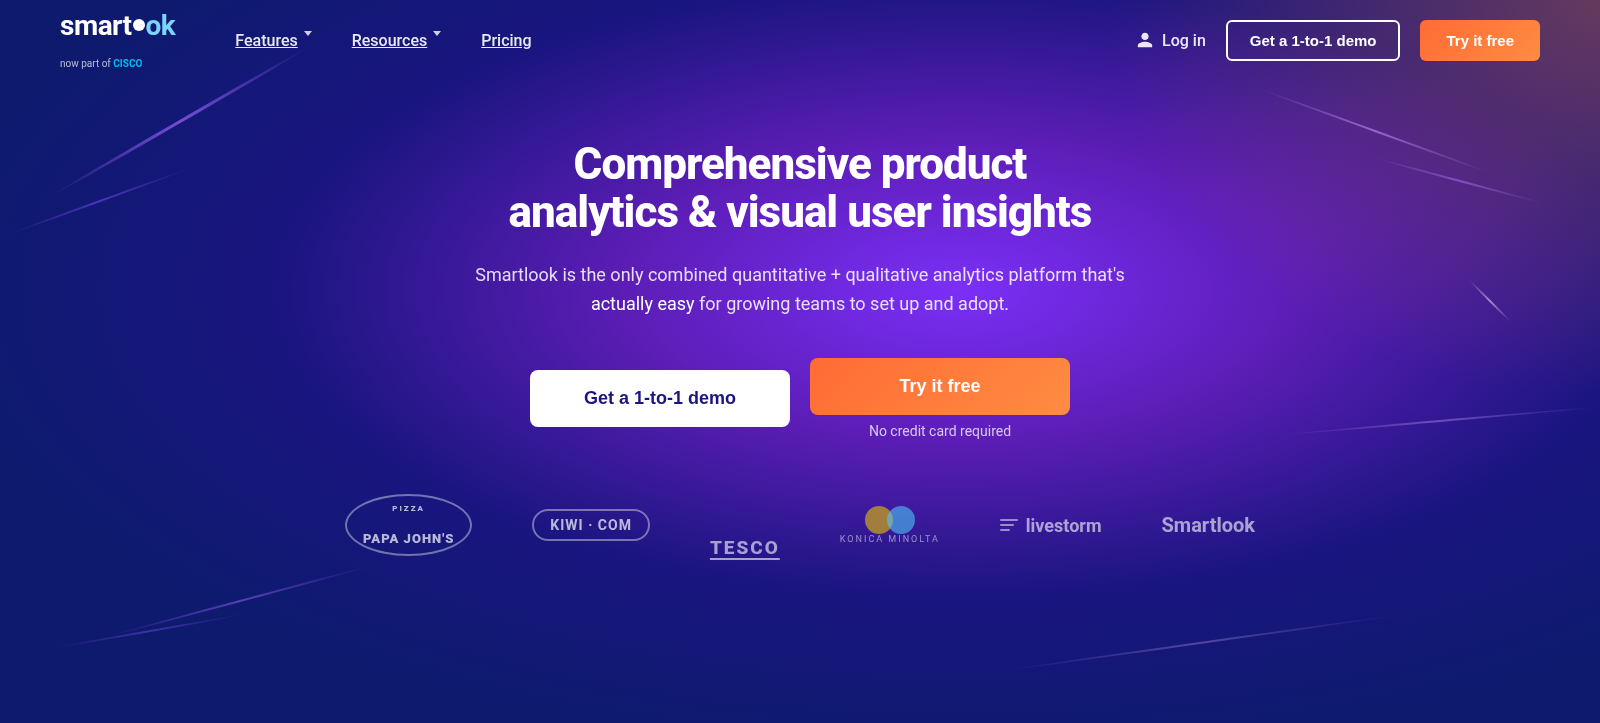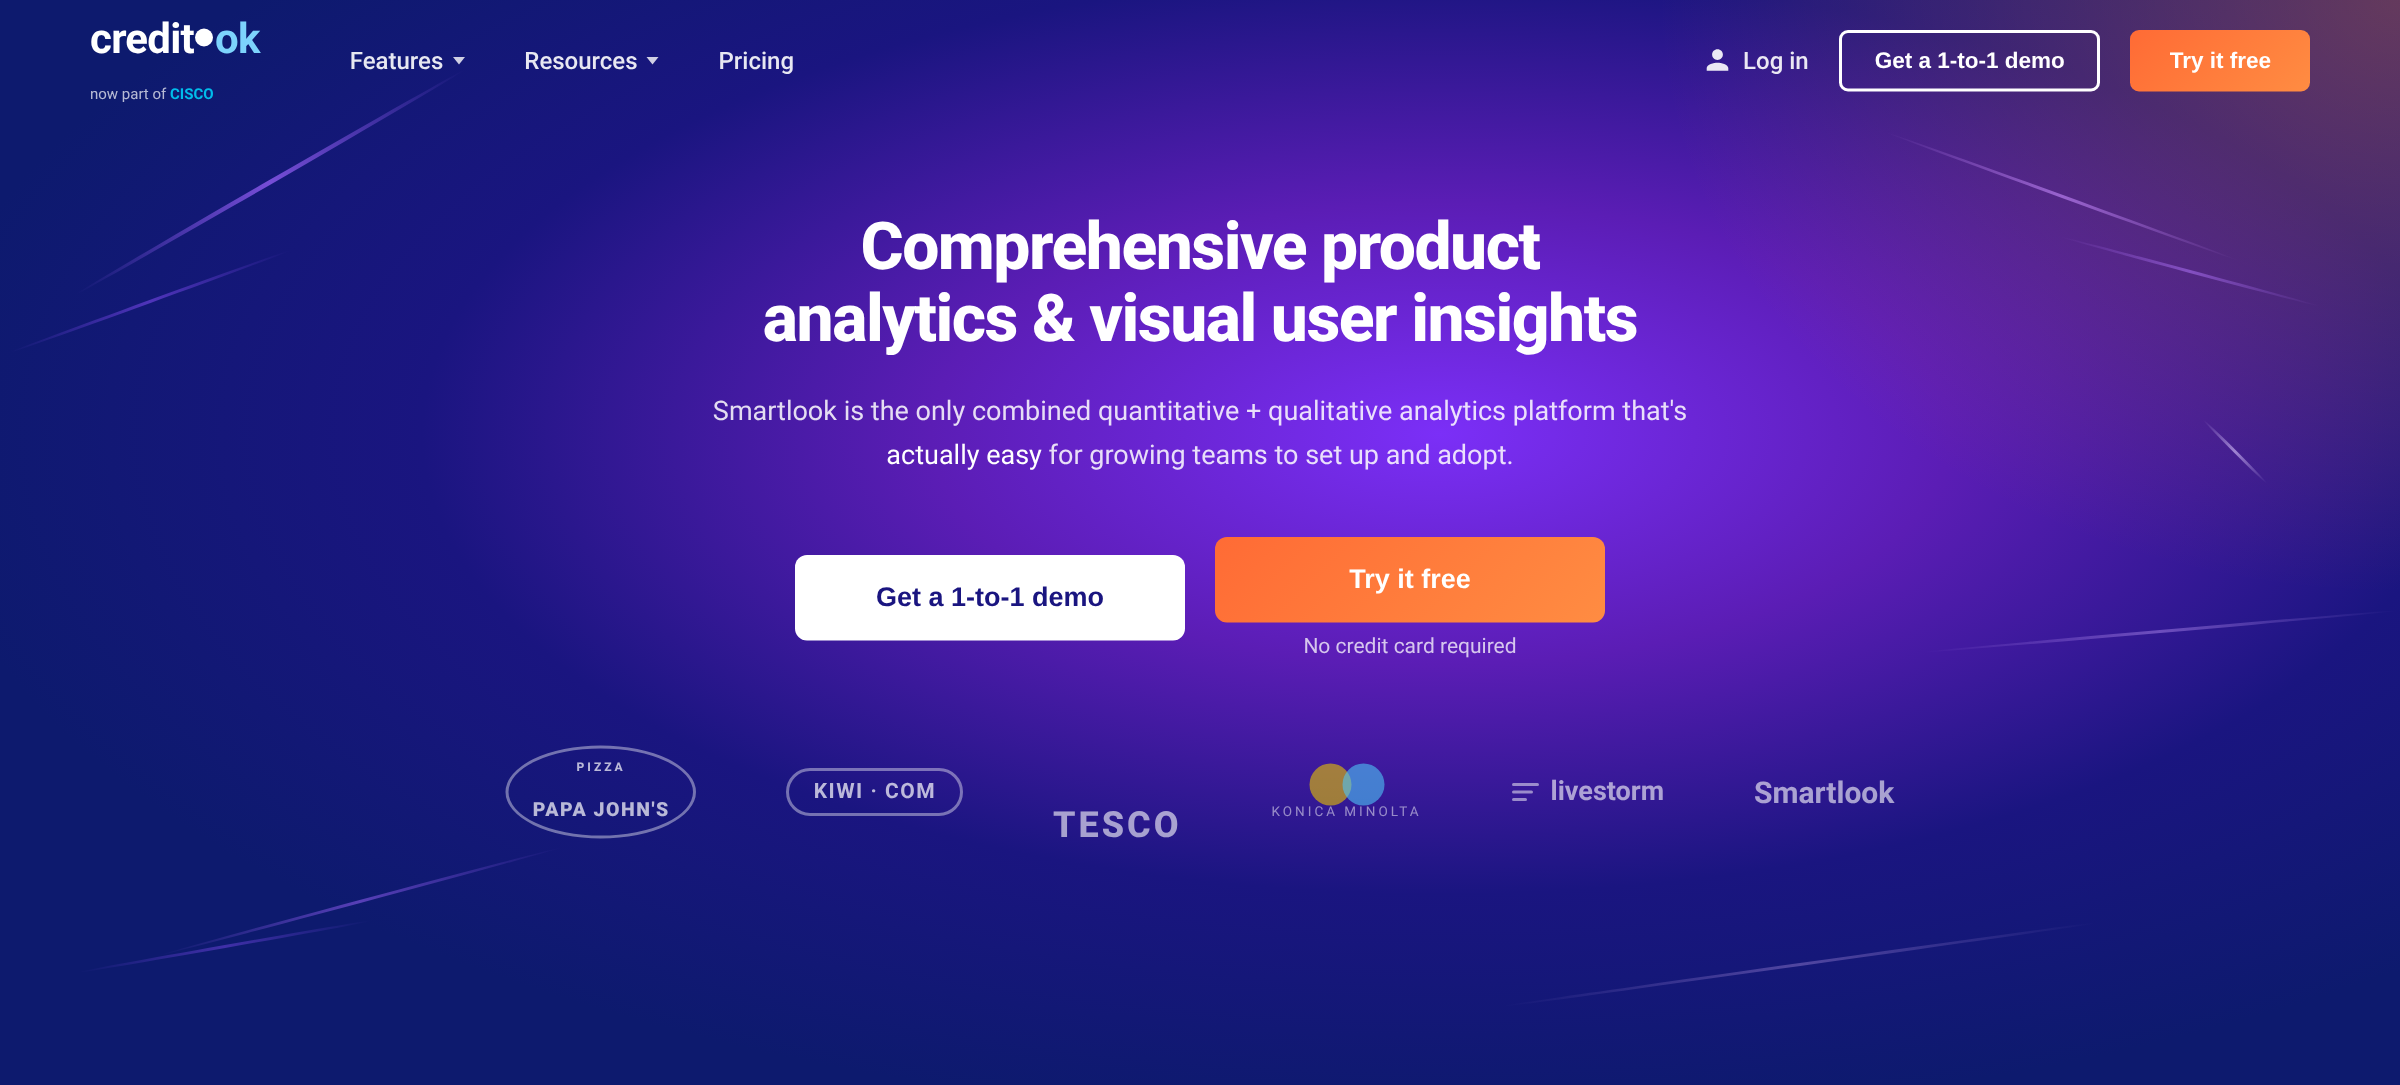--- a/index.html
+++ b/index.html
@@ -156,22 +156,23 @@
       gap: 40px;
       flex: 1;
     }
 
     .nav-link {
       color: rgba(255,255,255,0.9);
       font-size: 16px;
       font-weight: 500;
       cursor: pointer;
       display: flex;
-      align-items: center;
+      align-items: flex-start;
       gap: 6px;
+      text-decoration: underline;
     }
 
     .chevron-down {
       display: inline-block;
       width: 0;
       height: 0;
       border-left: 4px solid transparent;
       border-right: 4px solid transparent;
       border-top: 5px solid rgba(255,255,255,0.8);
     }
@@ -340,24 +341,25 @@
       border: 2px solid rgba(255,255,255,0.4);
       border-radius: 20px;
       padding: 6px 16px;
       font-size: 14px;
       font-weight: 700;
       color: rgba(255,255,255,0.7);
     }
 
     
     .logo-tesco {
-      font-size: 24px;
+      font-size: 19px;
       font-weight: 800;
       color: rgba(255,255,255,0.6);
       letter-spacing: 2px;
+      text-decoration: underline;
       text-decoration-thickness: 2px;
       text-underline-offset: 4px;
       margin-top: 45px;
     }
 
     
     .logo-konica {
       display: flex;
       flex-direction: column;
       align-items: center;
@@ -436,21 +438,21 @@
   <div class="streak streak-5"></div>
   <div class="streak streak-6"></div>
   <div class="streak streak-7"></div>
   <div class="streak streak-8"></div>
   <div class="streak streak-9"></div>
 </div>
 
 <nav>
   <div class="logo-area">
     <div class="logo-text">
-      <span class="smart">credit</span><span class="eye"></span><span class="look">ok</span>
+      <span class="smart">smart</span><span class="eye"></span><span class="look">ok</span>
     </div>
     <div class="cisco-tag">
       now part of <span>CISCO</span>
     </div>
   </div>
 
   <div class="nav-links">
     <div class="nav-link">
       <span>Features</span>
       <span class="chevron-down"></span>

